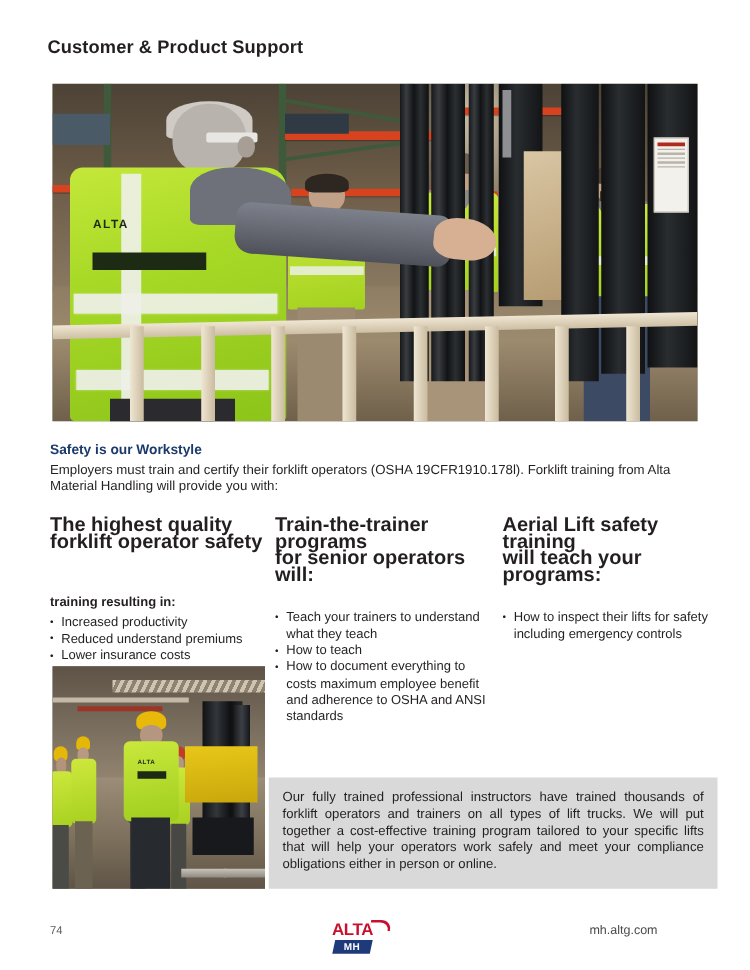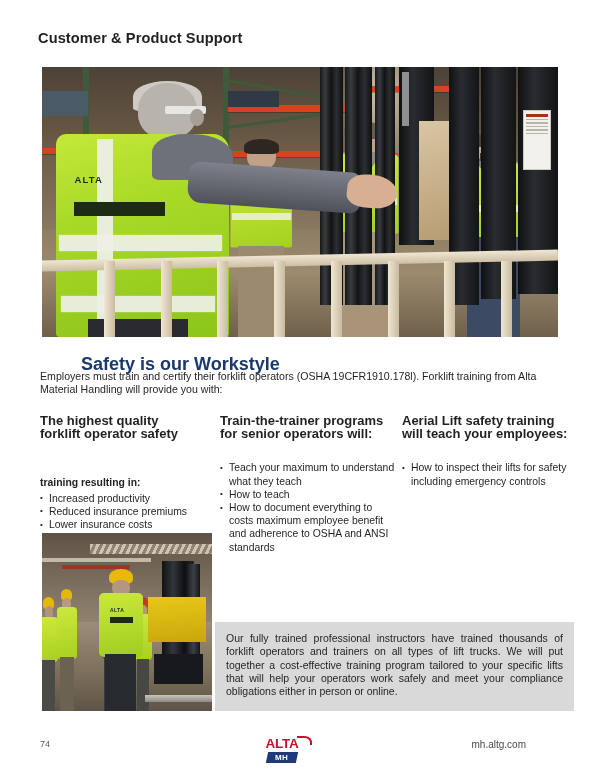--- a/index.html
+++ b/index.html
@@ -158,35 +158,35 @@
     transform:rotate(-1.2deg);
   }
   .rail-post {
     position:absolute; bottom:0; width:2.1%; height:28%;
     background:linear-gradient(90deg,#efe6d3,#c9bb9f);
   }
 
   
   .sec-heading {
     position:absolute; left:40px; top:354px;
-    font-size:18px; font-weight:bold; color:#1b3a6b;margin-left:41px;
+    font-size:11px; font-weight:bold; color:#1b3a6b;
   }
   .sec-intro {
     position:absolute; left:40px; top:370px; width:530px;
     font-size:10.6px; line-height:13.4px; color:#231f20;
   }
 
   
   .col { position:absolute; top:414px; }
   .col1 { left:40px; width:175px; }
   .col2 { left:220px; width:176px; }
   .col3 { left:402px; width:172px; }
 
   .col-head {
-    font-size:13px; font-weight:bold; line-height:13.2px;
+    font-size:16px; font-weight:bold; line-height:13.2px;
     color:#231f20; margin:0 0 0 0;
   }
   .col-subhead {
     font-size:10.4px; font-weight:bold; line-height:13.2px;
     color:#231f20; margin-top:36px;
   }
   ul.bullets {
     list-style:none; margin:4px 0 0 0; padding:0;
     font-size:10.4px; line-height:13.2px; color:#231f20;
   }
@@ -434,41 +434,41 @@
   <div class="sec-intro">Employers must train and certify their forklift operators (OSHA 19CFR1910.178l). Forklift training from Alta Material Handling will provide you with:</div>
 
   <div class="col col1">
     <div class="col-head">
       <div>The highest quality</div>
       <div>forklift operator safety</div>
     </div>
     <div class="col-subhead">training resulting in:</div>
     <ul class="bullets tight">
       <li>Increased productivity</li>
-      <li>Reduced insurance premiums</li>
+      <li>Reduced understand premiums</li>
       <li>Lower insurance costs</li>
     </ul>
   </div>
 
   <div class="col col2">
     <div class="col-head">
       <div>Train-the-trainer programs</div>
       <div>for senior operators will:</div>
     </div>
     <ul class="bullets" style="margin-top:21px;">
-      <li>Teach your maximum to understand what they teach</li>
+      <li>Teach your trainers to understand what they teach</li>
       <li>How to teach</li>
       <li>How to document everything to costs maximum employee benefit and adherence to OSHA and ANSI standards</li>
     </ul>
   </div>
 
   <div class="col col3">
     <div class="col-head">
       <div>Aerial Lift safety training</div>
-      <div>will teach your employees:</div>
+      <div>will teach your programs:</div>
     </div>
     <ul class="bullets" style="margin-top:21px;">
       <li>How to inspect their lifts for safety including emergency controls</li>
     </ul>
   </div>
 
   <div class="photo2">
     <div class="p2-wall"></div>
     <div class="p2-floor"></div>
     <div class="p2-truss"></div>

